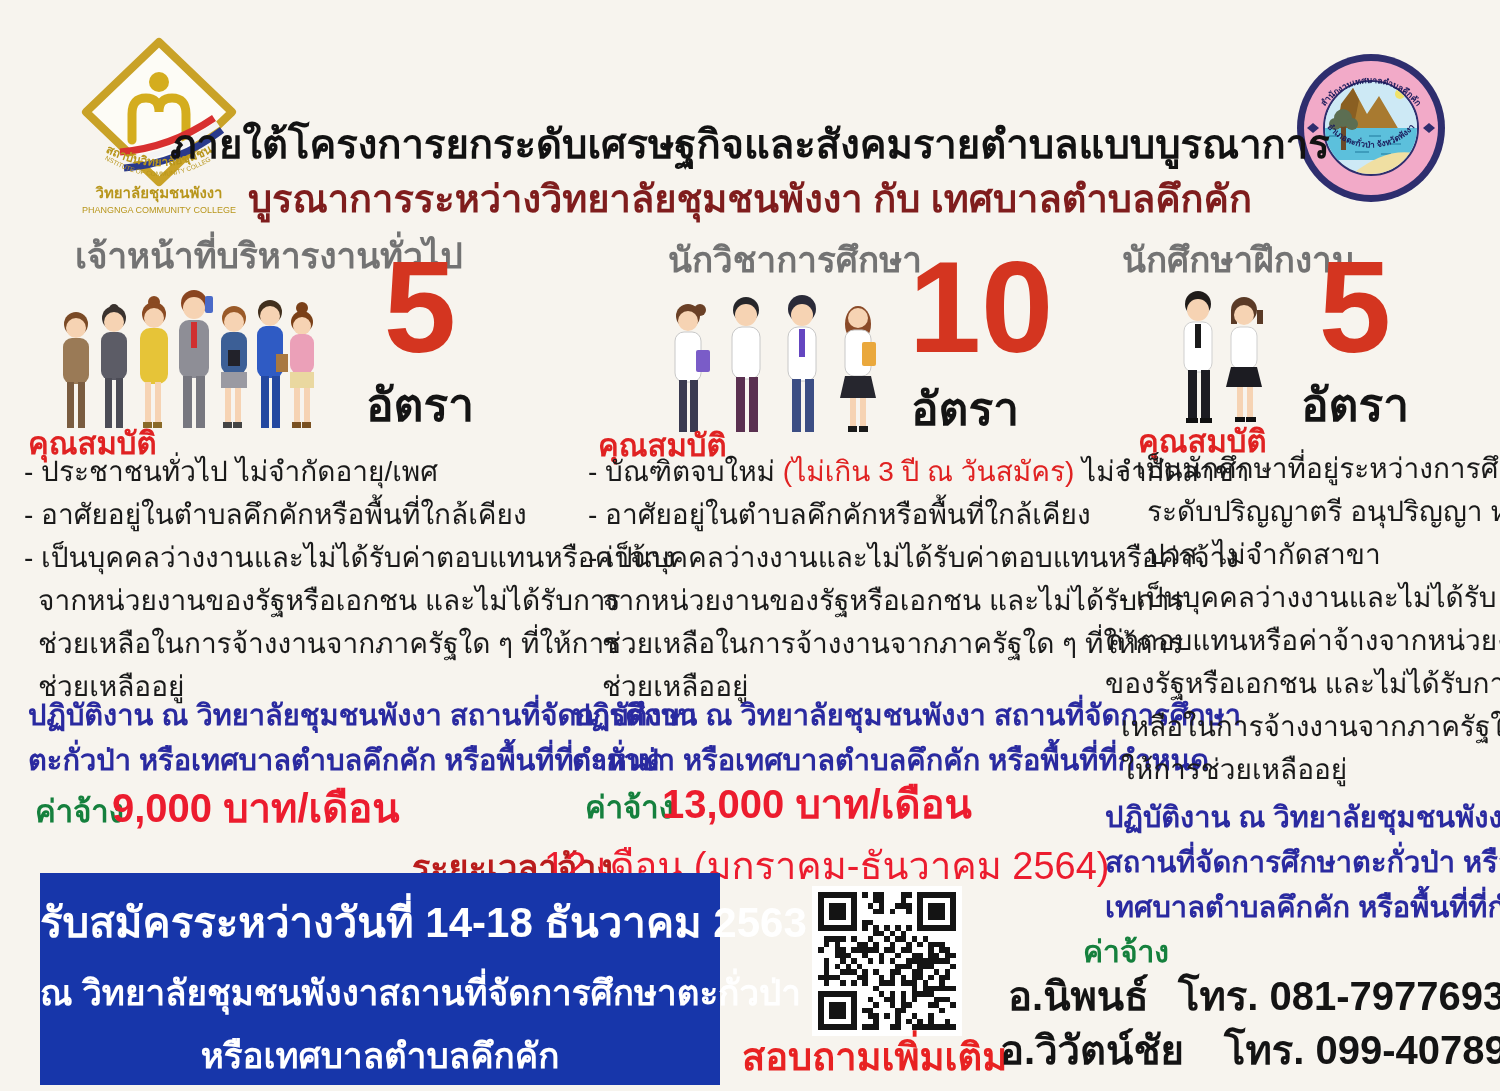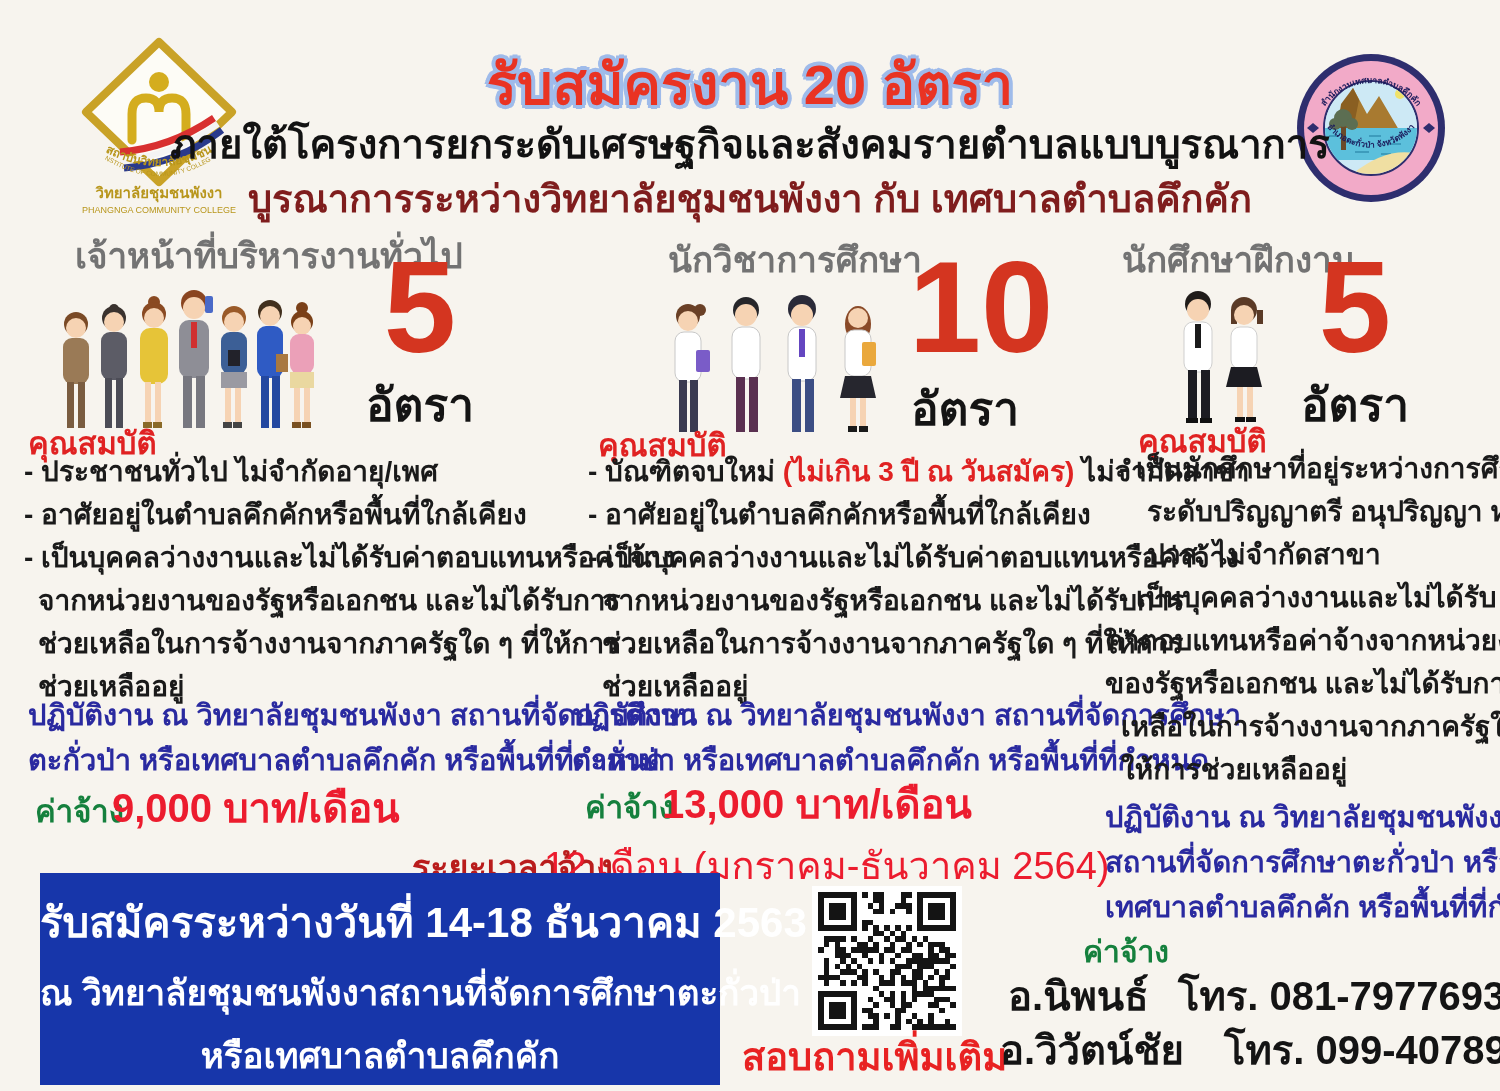--- a/index.html
+++ b/index.html
@@ -14,21 +14,21 @@
     text-shadow:4px 0 0 #9fbbea,-4px 0 0 #9fbbea,0 4px 0 #9fbbea,0 -4px 0 #9fbbea,
                 3px 3px 0 #9fbbea,-3px 3px 0 #9fbbea,3px -3px 0 #9fbbea,-3px -3px 0 #9fbbea;}
   .subtitle1{top:112px;font-size:40px;font-weight:bold;color:#121212;}
   .subtitle2{top:168px;font-size:38px;font-weight:bold;color:#7f1d1d;}
 
   
   .col-title{font-size:35px;font-weight:bold;color:#737373;}
   .count{font-size:130px;line-height:1;font-weight:bold;color:#d43520;text-align:center;}
   .unit{font-size:46px;font-weight:bold;color:#141414;text-align:center;}
   .qual-label{font-size:31px;font-weight:bold;color:#e02222;}
-  .qlines{font-size:28px;font-weight:bold;color:#1a1a1a;}
+  .qlines{font-size:28px;font-weight:normal;color:#1a1a1a;}
   .qlines > div{height:43px;line-height:43px;white-space:nowrap;}
   .ind14{padding-left:14px;} .ind16{padding-left:16px;} .ind42{padding-left:42px;}
   .wlines{font-size:29px;font-weight:bold;color:#2a2aa0;}
   .wlines > div{height:45px;line-height:45px;white-space:nowrap;}
   .sal-label{font-size:31px;font-weight:bold;color:#15803d;}
   .sal-value{font-size:40px;font-weight:bold;color:#ec1c2e;white-space:nowrap;}
   .red-inline{color:#e02222;}
 
   
   .dur-label{left:412px;top:840px;font-size:34px;font-weight:bold;color:#b91c1c;}
@@ -92,21 +92,20 @@
       <circle cx="57" cy="72" r="6" fill="#5c6e52"></circle>
     </g>
     <path d="M12 76 l6 -5 6 5 -6 5 Z" fill="#2e2e6e"></path>
     <path d="M128 76 l6 -5 6 5 -6 5 Z" fill="#2e2e6e"></path>
     <text font-size="8.5" font-weight="bold" fill="#1c1c5c">
       <textPath href="#seal-arc-top" startOffset="50%" text-anchor="middle">สำนักงานเทศบาลตำบลคึกคัก</textPath></text>
     <text font-size="8.5" font-weight="bold" fill="#1c1c5c">
       <textPath href="#seal-arc-bot" startOffset="50%" text-anchor="middle">อำเภอตะกั่วป่า จังหวัดพังงา</textPath></text>
   </svg>
 
-  <div class="abs center main-title nw">รับสมัครงาน 20 อัตรา</div>
   <div class="abs center subtitle1 nw">ภายใต้โครงการยกระดับเศรษฐกิจและสังคมรายตำบลแบบบูรณาการ</div>
   <div class="abs center subtitle2 nw">บูรณาการระหว่างวิทยาลัยชุมชนพังงา กับ เทศบาลตำบลคึกคัก</div>
 
   <div class="abs col-title nw" style="left:75px;top:228px">เจ้าหน้าที่บริหารงานทั่วไป</div>
 
   <svg class="abs" style="left:52px;top:276px;width:272px;height:158px" viewBox="0 0 272 158">
     <g>
         <circle cx="24" cy="48" r="12" fill="#7a4a26"></circle>
         <circle cx="24" cy="52" r="10" fill="#f6d3b3"></circle>
        <rect x="11" y="62" width="26" height="46" rx="9" fill="#9a7a56"></rect>

